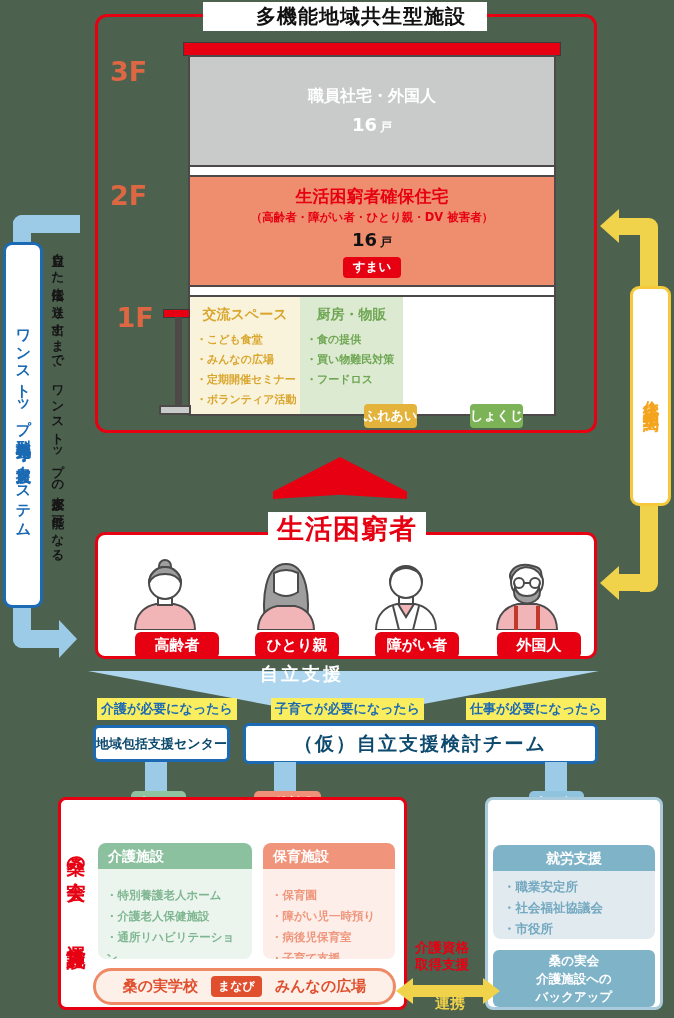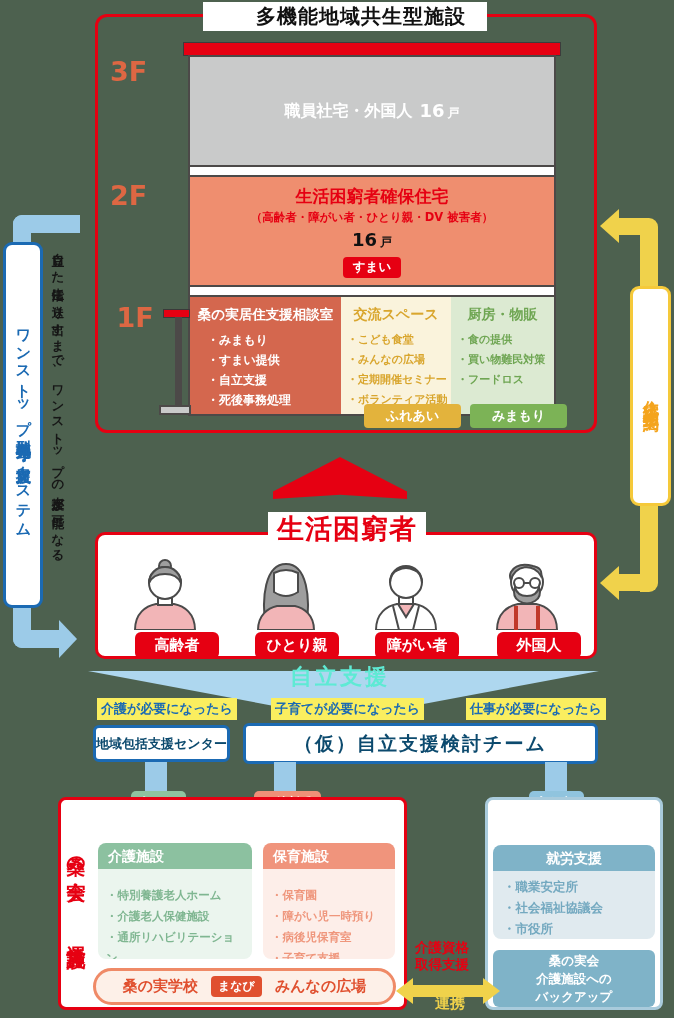--- a/index.html
+++ b/index.html
@@ -8,21 +8,21 @@
   .abs { position:absolute; }
 
   
   #top-frame { left:95px; top:14px; width:502px; height:419px; border:3px solid #e60012; border-radius:12px; }
   #title-band { left:203px; top:2px; width:284px; height:29px; background:#ffffff; }
   #main-title { left:203px; top:2px; width:316px; height:29px; line-height:29px; text-align:center; color:#111; font-size:20px; font-weight:bold; letter-spacing:1px; }
   #roof { left:183px; top:42px; width:378px; height:14px; background:#e60012; border:1px solid #3c3c3c; }
   #building { left:188px; top:55px; width:368px; height:361px; border:2px solid #4c4948; background:#ffffff; }
   .floor-label { width:50px; color:#dd6743; font-size:27px; font-weight:bold; }
   #f3-label { left:110px; top:56px; } #f2-label { left:110px; top:180px; } #f1-label { left:110px; top:302px;text-align:center; }
-  #floor3 { left:0; top:0; width:364px; height:110px; background:#c9caca; border-bottom:2px solid #4c4948; display:flex; flex-direction:row; align-items:center; justify-content:center; gap:7px; }
+  #floor3 { left:0; top:0; width:364px; height:110px; background:#c9caca; border-bottom:2px solid #4c4948; display:flex; flex-direction:column; align-items:center; justify-content:center; gap:7px; }
   #floor3 .room-title { color:#fff; font-size:16px; font-weight:bold; }
   .units { color:#fff; font-size:18px; font-weight:bold; }
   .units .unit-suffix { font-size:12px; font-weight:bold; margin-left:3px; }
   #floor2 { left:0; top:118px; width:364px; height:112px; background:#ef8e6f; border-top:2px solid #4c4948; border-bottom:2px solid #4c4948; display:flex; flex-direction:column; align-items:center; justify-content:center; gap:2px; }
   #floor2 .room-title { color:#e60012; font-size:17px; font-weight:bold; }
   #floor2 .room-sub { color:#e60012; font-size:11.5px; font-weight:bold; }
   #floor2 .units { color:#111; margin-top:2px; }
   #floor2 .units .unit-suffix { color:#111; }
   .red-badge { background:#e60012; color:#fff; font-size:12.5px; font-weight:bold; padding:2px 10px; border-radius:4px; margin-top:4px; }
   #floor1 { left:0; top:238px; width:364px; height:119px; border-top:2px solid #4c4948; display:flex; }
@@ -31,21 +31,21 @@
   .col .col-items { margin-top:6px; font-weight:bold; line-height:20px; }
   #col-consult { width:151px; background:#d4674e; }
   #col-consult .col-title { color:#fff; font-size:13.5px; }
   #col-consult .col-items { color:#fff; font-size:12px; padding-left:17px; }
   #col-exchange { width:110px; background:#faf3dc; }
   #col-exchange .col-title { color:#d9a62e; font-size:14px; }
   #col-exchange .col-items { color:#d9a62e; font-size:11px; padding-left:6px; }
   #col-kitchen { width:103px; background:#dcead2; }
   #col-kitchen .col-title { color:#6fa653; font-size:14px; }
   #col-kitchen .col-items { color:#6fa653; font-size:11px; padding-left:6px; }
-  .floor-badge { font-size:13px; font-weight:bold; color:#fff; padding:3px 22px; border-radius:4px; }
+  .floor-badge { font-size:13px; font-weight:bold; color:#fff; padding:3px 0; border-radius:4px; }
   #badge-fureai { left:364px; top:404px; background:#e3b33c; }
   #badge-shokuji { left:470px; top:404px; background:#7cb356; }
   #pole-cap { left:163px; top:309px; width:27px; height:9px; background:#e60012; border:1px solid #3a3a3a; }
   #pole { left:175px; top:317px; width:7px; height:92px; background:#4c4948; }
   #pole-base { left:159px; top:405px; width:32px; height:10px; background:#c9caca; border:2px solid #4c4948; }
 
   
   .lb { background:#9ccbe8; }
   #lf-vbar { left:13px; top:215px; width:18px; height:433px; border-radius:9px 0 0 9px; }
   #lf-tbar { left:13px; top:215px; width:67px; height:18px; border-radius:9px 0 0 0; }
@@ -72,21 +72,21 @@
 
   
   #residents-frame { left:95px; top:532px; width:502px; height:127px; border:3px solid #e60012; border-radius:10px; background:#fff; }
   #residents-band { left:268px; top:512px; width:158px; height:33px; background:#fff; }
   #residents-title { left:268px; top:512px; width:158px; height:33px; line-height:33px; text-align:center; color:#e60012; font-size:27px; font-weight:bold; letter-spacing:1px; }
   .person-icon { top:556px; width:76px; height:74px; }
   .person-badge { top:632px; width:84px; height:27px; line-height:27px; text-align:center; background:#e60012; color:#fff; font-size:15px; font-weight:bold; border-radius:6px;margin-left:12px; }
 
   
   #funnel { left:88px; top:671px; width:511px; height:48px; background:#aed7ef; clip-path:polygon(0 0, 100% 0, 50% 100%); }
-  #support-title { left:260px; top:662px; width:160px; text-align:center; color:#5eead4; font-size:22px; font-weight:bold; letter-spacing:3px; }
+  #support-title { left:260px; top:662px; width:160px; text-align:left; color:#ffffff; font-size:18px; font-weight:bold; letter-spacing:3px; }
   .cond { background:#faee5f; color:#1b6ab3; font-size:13px; font-weight:bold; padding:2px 4px; }
   #cond-0 { left:97px; top:698px; } #cond-1 { left:271px; top:698px; } #cond-2 { left:466px; top:698px; }
   .blue-box { background:#fff; border:3px solid #1b6ab3; border-radius:6px; display:flex; align-items:center; justify-content:center; color:#0c4a6e; font-weight:bold; }
   #center-box { left:93px; top:725px; width:137px; height:37px; font-size:13px; }
   #team-box { left:243px; top:723px; width:355px; height:41px; font-size:19px; letter-spacing:2px; }
   .dn-body { top:762px; width:22px; height:59px; background:#9ccbe8; }
   .dn-head { top:820px; width:0; height:0; border-top:17px solid #9ccbe8; border-left:20px solid transparent; border-right:20px solid transparent; }
   #dn0 { left:145px; } #dh0 { left:136px; }
   #dn1 { left:274px; } #dh1 { left:265px; }
   #dn2 { left:545px; } #dh2 { left:536px; }
@@ -156,29 +156,20 @@
       <div class="room-title">職員社宅・外国人</div>
       <div class="units"><span>16</span><span class="unit-suffix">戸</span></div>
     </div>
     <div class="abs" id="floor2">
       <div class="room-title">生活困窮者確保住宅</div>
       <div class="room-sub">（高齢者・障がい者・ひとり親・DV 被害者）</div>
       <div class="units"><span>16</span><span class="unit-suffix">戸</span></div>
       <div class="red-badge">すまい</div>
     </div>
     <div class="abs" id="floor1">
-      <div class="col" id="col-consult">
-        <div class="col-title">桑の実居住支援相談室</div>
-        <div class="col-items">
-          <div>・みまもり</div>
-          <div>・すまい提供</div>
-          <div>・自立支援</div>
-          <div>・死後事務処理</div>
-        </div>
-      </div>
       <div class="col" id="col-exchange">
         <div class="col-title">交流スペース</div>
         <div class="col-items">
           <div>・こども食堂</div>
           <div>・みんなの広場</div>
           <div>・定期開催セミナー</div>
           <div>・ボランティア活動</div>
         </div>
       </div>
       <div class="col" id="col-kitchen">
@@ -191,21 +182,21 @@
       </div>
     </div>
   </div>
   <div class="abs floor-label" id="f3-label">3F</div>
   <div class="abs floor-label" id="f2-label">2F</div>
   <div class="abs floor-label" id="f1-label">1F</div>
   <div class="abs" id="pole-cap"></div>
   <div class="abs" id="pole"></div>
   <div class="abs" id="pole-base"></div>
   <div class="abs floor-badge" id="badge-fureai">ふれあい</div>
-  <div class="abs floor-badge" id="badge-shokuji">みまもり</div>
+  <div class="abs floor-badge" id="badge-shokuji">しょくじ</div>
 
   <div class="abs" id="movein-arrow"></div>
 
   <div class="abs" id="residents-frame"></div>
   <div class="abs" id="residents-band"></div>
   <div class="abs" id="residents-title">生活困窮者</div>
 
   <svg class="abs person-icon" style="left:127px" viewBox="0 0 76 74">
     <circle cx="38" cy="10" r="6" fill="#9e9e9e" stroke="#4a4a4a" stroke-width="2"></circle>
     <path d="M8 74 C8 57 19 50 29 48 L47 48 C57 50 68 57 68 74 Z" fill="#f2b5b7" stroke="#4a4a4a" stroke-width="2"></path>

